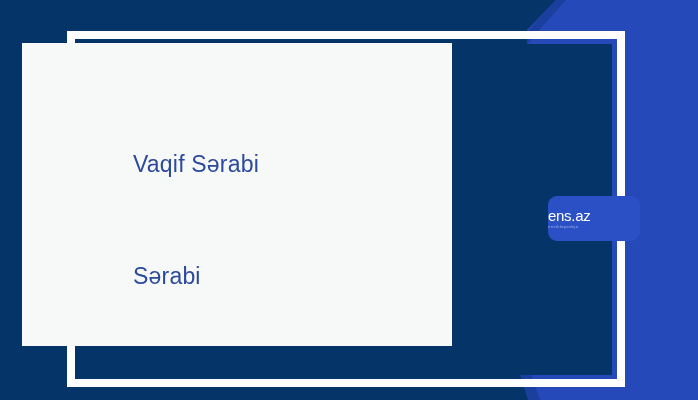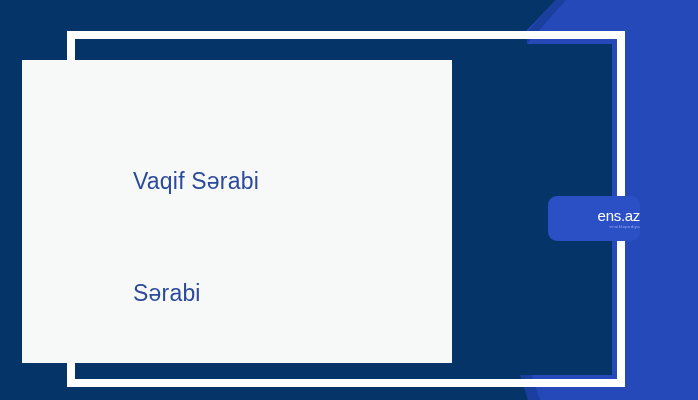--- a/index.html
+++ b/index.html
@@ -49,21 +49,21 @@
     width: 532px;
     height: 331px;
     background: #053568;
     z-index: 4;
   }
 
   
   .content-panel {
     position: absolute;
     left: 22px;
-    top: 60px;
+    top: 43px;
     width: 430px;
     height: 303px;
     background: #f7f8f8;
     z-index: 6;
   }
 
   .panel-text {
     position: absolute;
     left: 111px;
     color: #2b4a9b;
@@ -80,21 +80,21 @@
     position: absolute;
     left: 548px;
     top: 196px;
     width: 92px;
     height: 45px;
     background: #2b50c6;
     border-radius: 9px;
     z-index: 8;
     display: flex;
     flex-direction: column;
-    align-items: flex-end;
+    align-items: flex-start;
     justify-content: center;
   }
   .logo-wordmark {
     color: #ffffff;
     font-size: 15px;
     font-weight: 400;
     letter-spacing: -0.3px;
     line-height: 1;
   }
   .logo-tagline {

